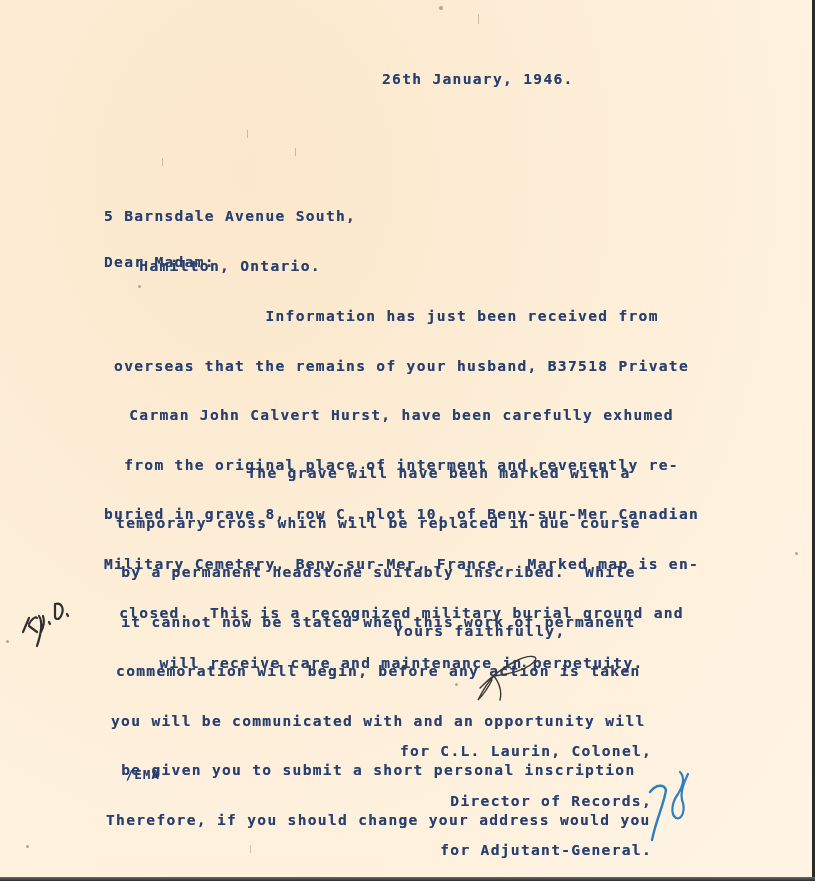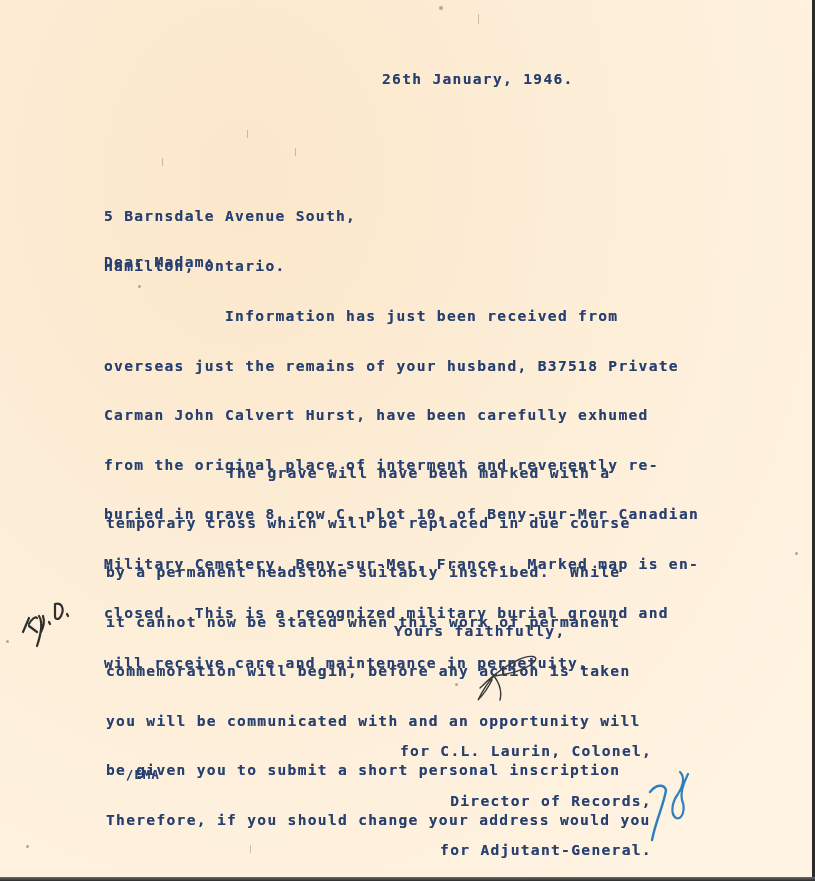--- a/index.html
+++ b/index.html
@@ -23,20 +23,21 @@
   .typed {
     position: absolute;
     font-family: "DejaVu Sans Mono", "Liberation Mono", monospace;
     font-size: 14.6px;
     line-height: 16.5px;
     color: #27406f;
     white-space: pre;
     font-weight: bold;
     letter-spacing: 1.3px;
     text-shadow: 0 0 0.6px rgba(30,50,100,0.5);
+    text-align: center;
   }
   .line { display: block; height: 16.5px; }
   .hand {
     position: absolute;
   }
   .speck { position: absolute; background: #7a6a55; border-radius: 50%; opacity: 0.55; }
   .tick { position: absolute; width: 1px; background: #9a8a72; opacity: 0.5; }
 </style>
 </head>
 <body>
@@ -47,21 +48,21 @@
 
   <div class="typed" style="left:104px; top:175px;">
     <span class="line">5 Barnsdale Avenue South,</span>
     <span class="line">Hamilton, Ontario.</span>
   </div>
 
   <div class="typed" style="left:104px; top:254px;">Dear Madam:</div>
 
   <div class="typed" style="left:104px; top:275px;">
     <span class="line">            Information has just been received from</span>
-    <span class="line">overseas just the remains of your husband, B37518 Private</span>
+    <span class="line">overseas that the remains of your husband, B37518 Private</span>
     <span class="line">Carman John Calvert Hurst, have been carefully exhumed</span>
     <span class="line">from the original place of interment and reverently re-</span>
     <span class="line">buried in grave 8, row C, plot 10, of Beny-sur-Mer Canadian</span>
     <span class="line">Military Cemetery, Beny-sur-Mer, France.  Marked map is en-</span>
     <span class="line">closed.  This is a recognized military burial ground and</span>
     <span class="line">will receive care and maintenance in perpetuity.</span>
   </div>
 
   <div class="typed" style="left:106px; top:432px;">
     <span class="line">            The grave will have been marked with a</span>

